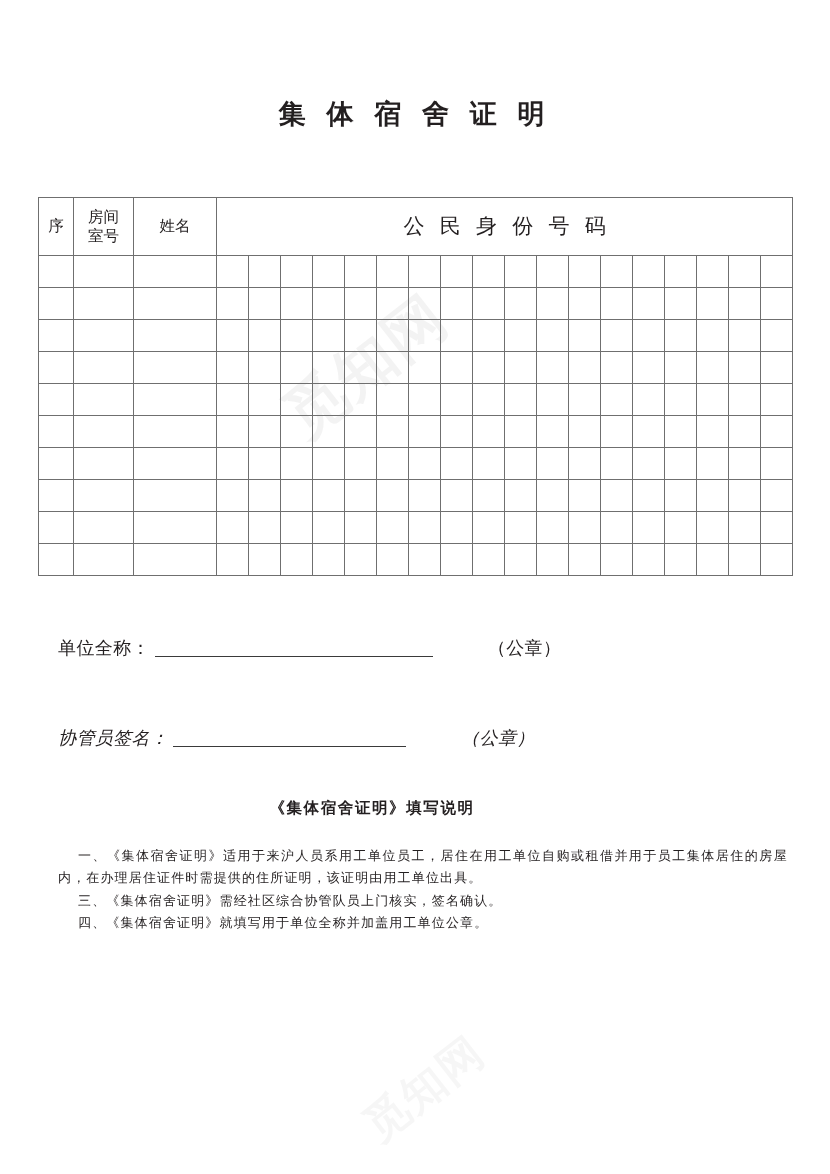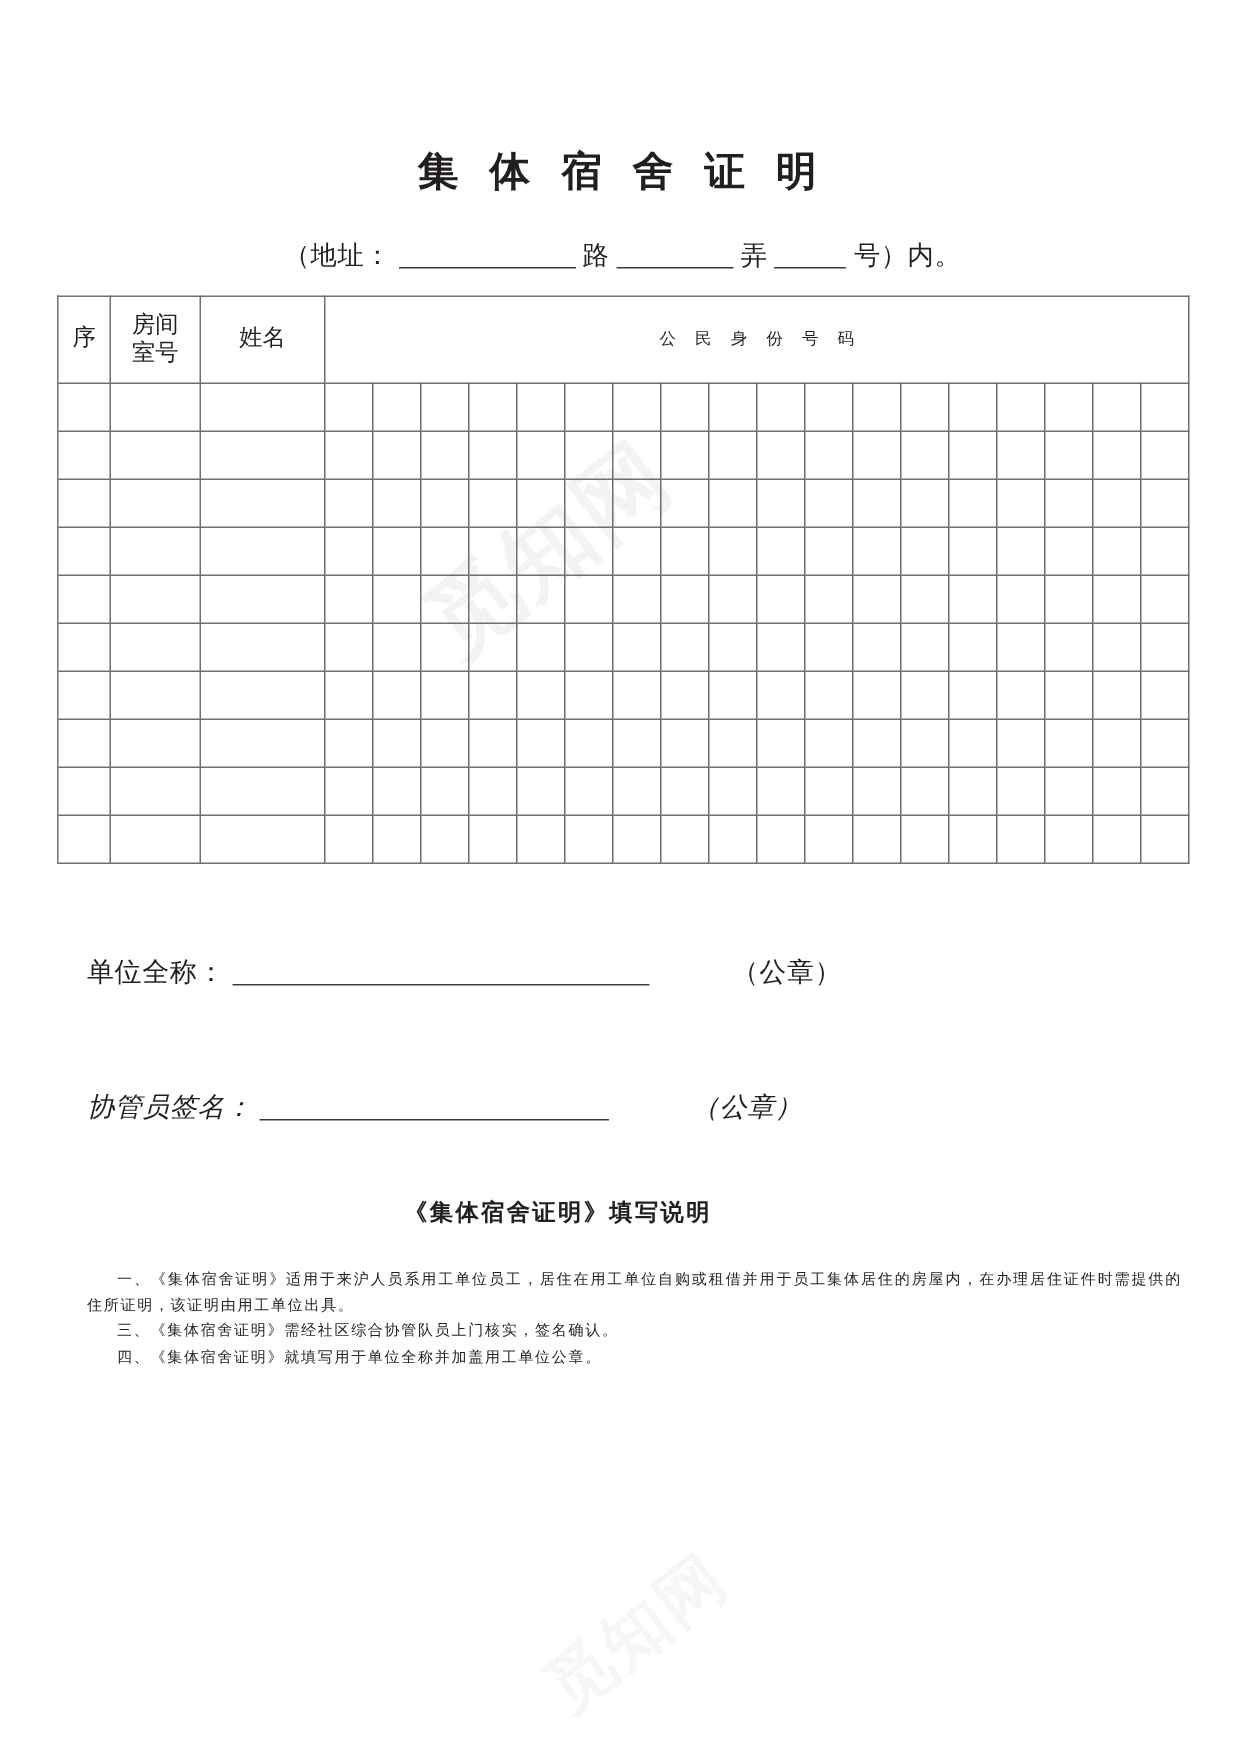--- a/index.html
+++ b/index.html
@@ -109,21 +109,21 @@
 
   th.hd {
     height: 58px;
     font-size: 15.5px;
     text-align: center;
     vertical-align: middle;
     line-height: 1.18;
     font-family: "Liberation Serif", "DejaVu Serif", serif;
   }
   th.hd-id {
-    font-size: 11px;
+    font-size: 21px;
     letter-spacing: 5px;
     text-indent: 5px;
   }
   td.body-cell { height: 32px; }
   td.id-cell { height: 32px; }
 
   
   .sig-row {
     position: absolute;
     font-size: 18px;
@@ -160,48 +160,39 @@
     font-weight: bold;
     letter-spacing: 1.6px;
   }
   .notes {
     position: absolute;
     left: 58px;
     top: 845px;
     width: 730px;
   }
   .note-item {
-    font-size: 10px;
+    font-size: 13px;
     line-height: 1.72;
     text-indent: 20px;
     letter-spacing: 1.15px;
     text-align: justify;
     margin: 0;
   }
 </style>
 </head>
 <body>
 
 <div class="page">
 
   <div class="watermark watermark-main">觅知网</div>
   <div class="watermark watermark-bottom">觅知网</div>
 
   <div class="doc-title">集 体 宿 舍 证 明</div>
 
 
-  <div class="intro-line intro-line-2">
-    <span>（地址：</span>
-    <span class="blank b-road"></span>
-    <span>路</span>
-    <span class="blank b-lane"></span>
-    <span>弄</span>
-    <span class="blank b-no"></span>
-    <span>号）内。</span>
-  </div>
 
   <div class="tbl-wrap">
     <table class="reg">
       <thead>
         <tr>
           <th class="hd c-seq">序</th>
           <th class="hd c-room">
             <div>房间</div>
             <div>室号</div>
           </th>

